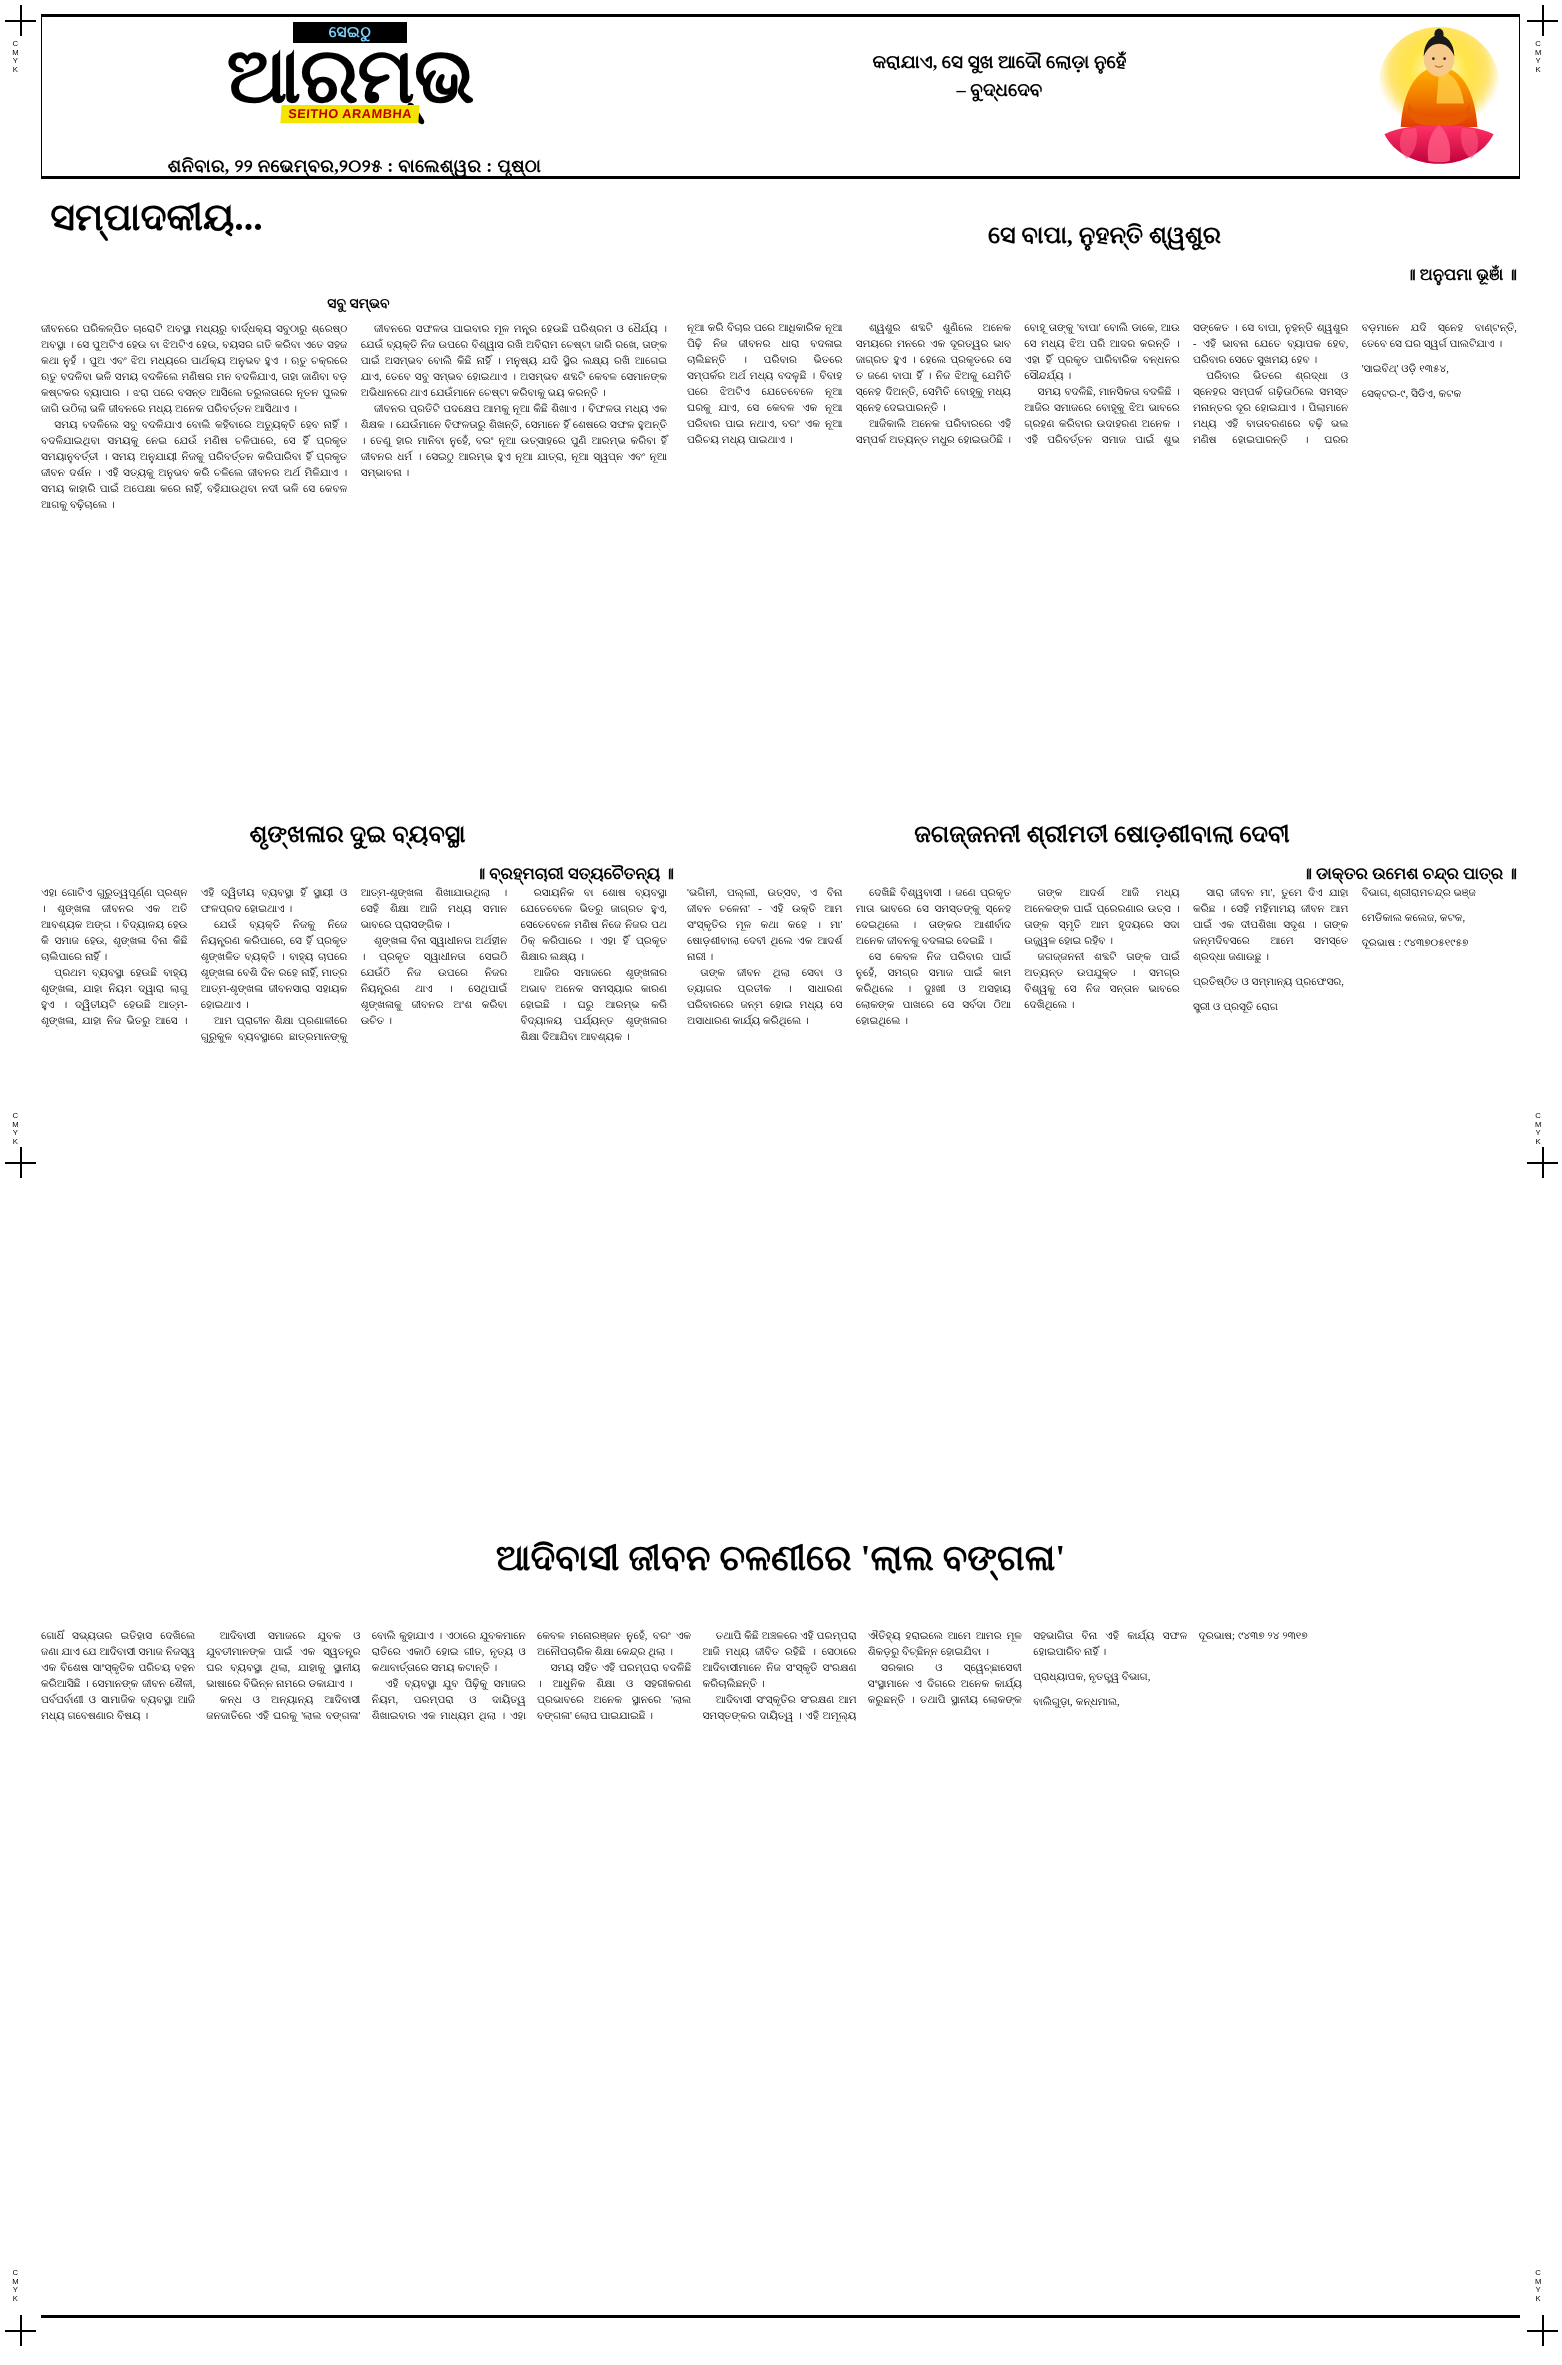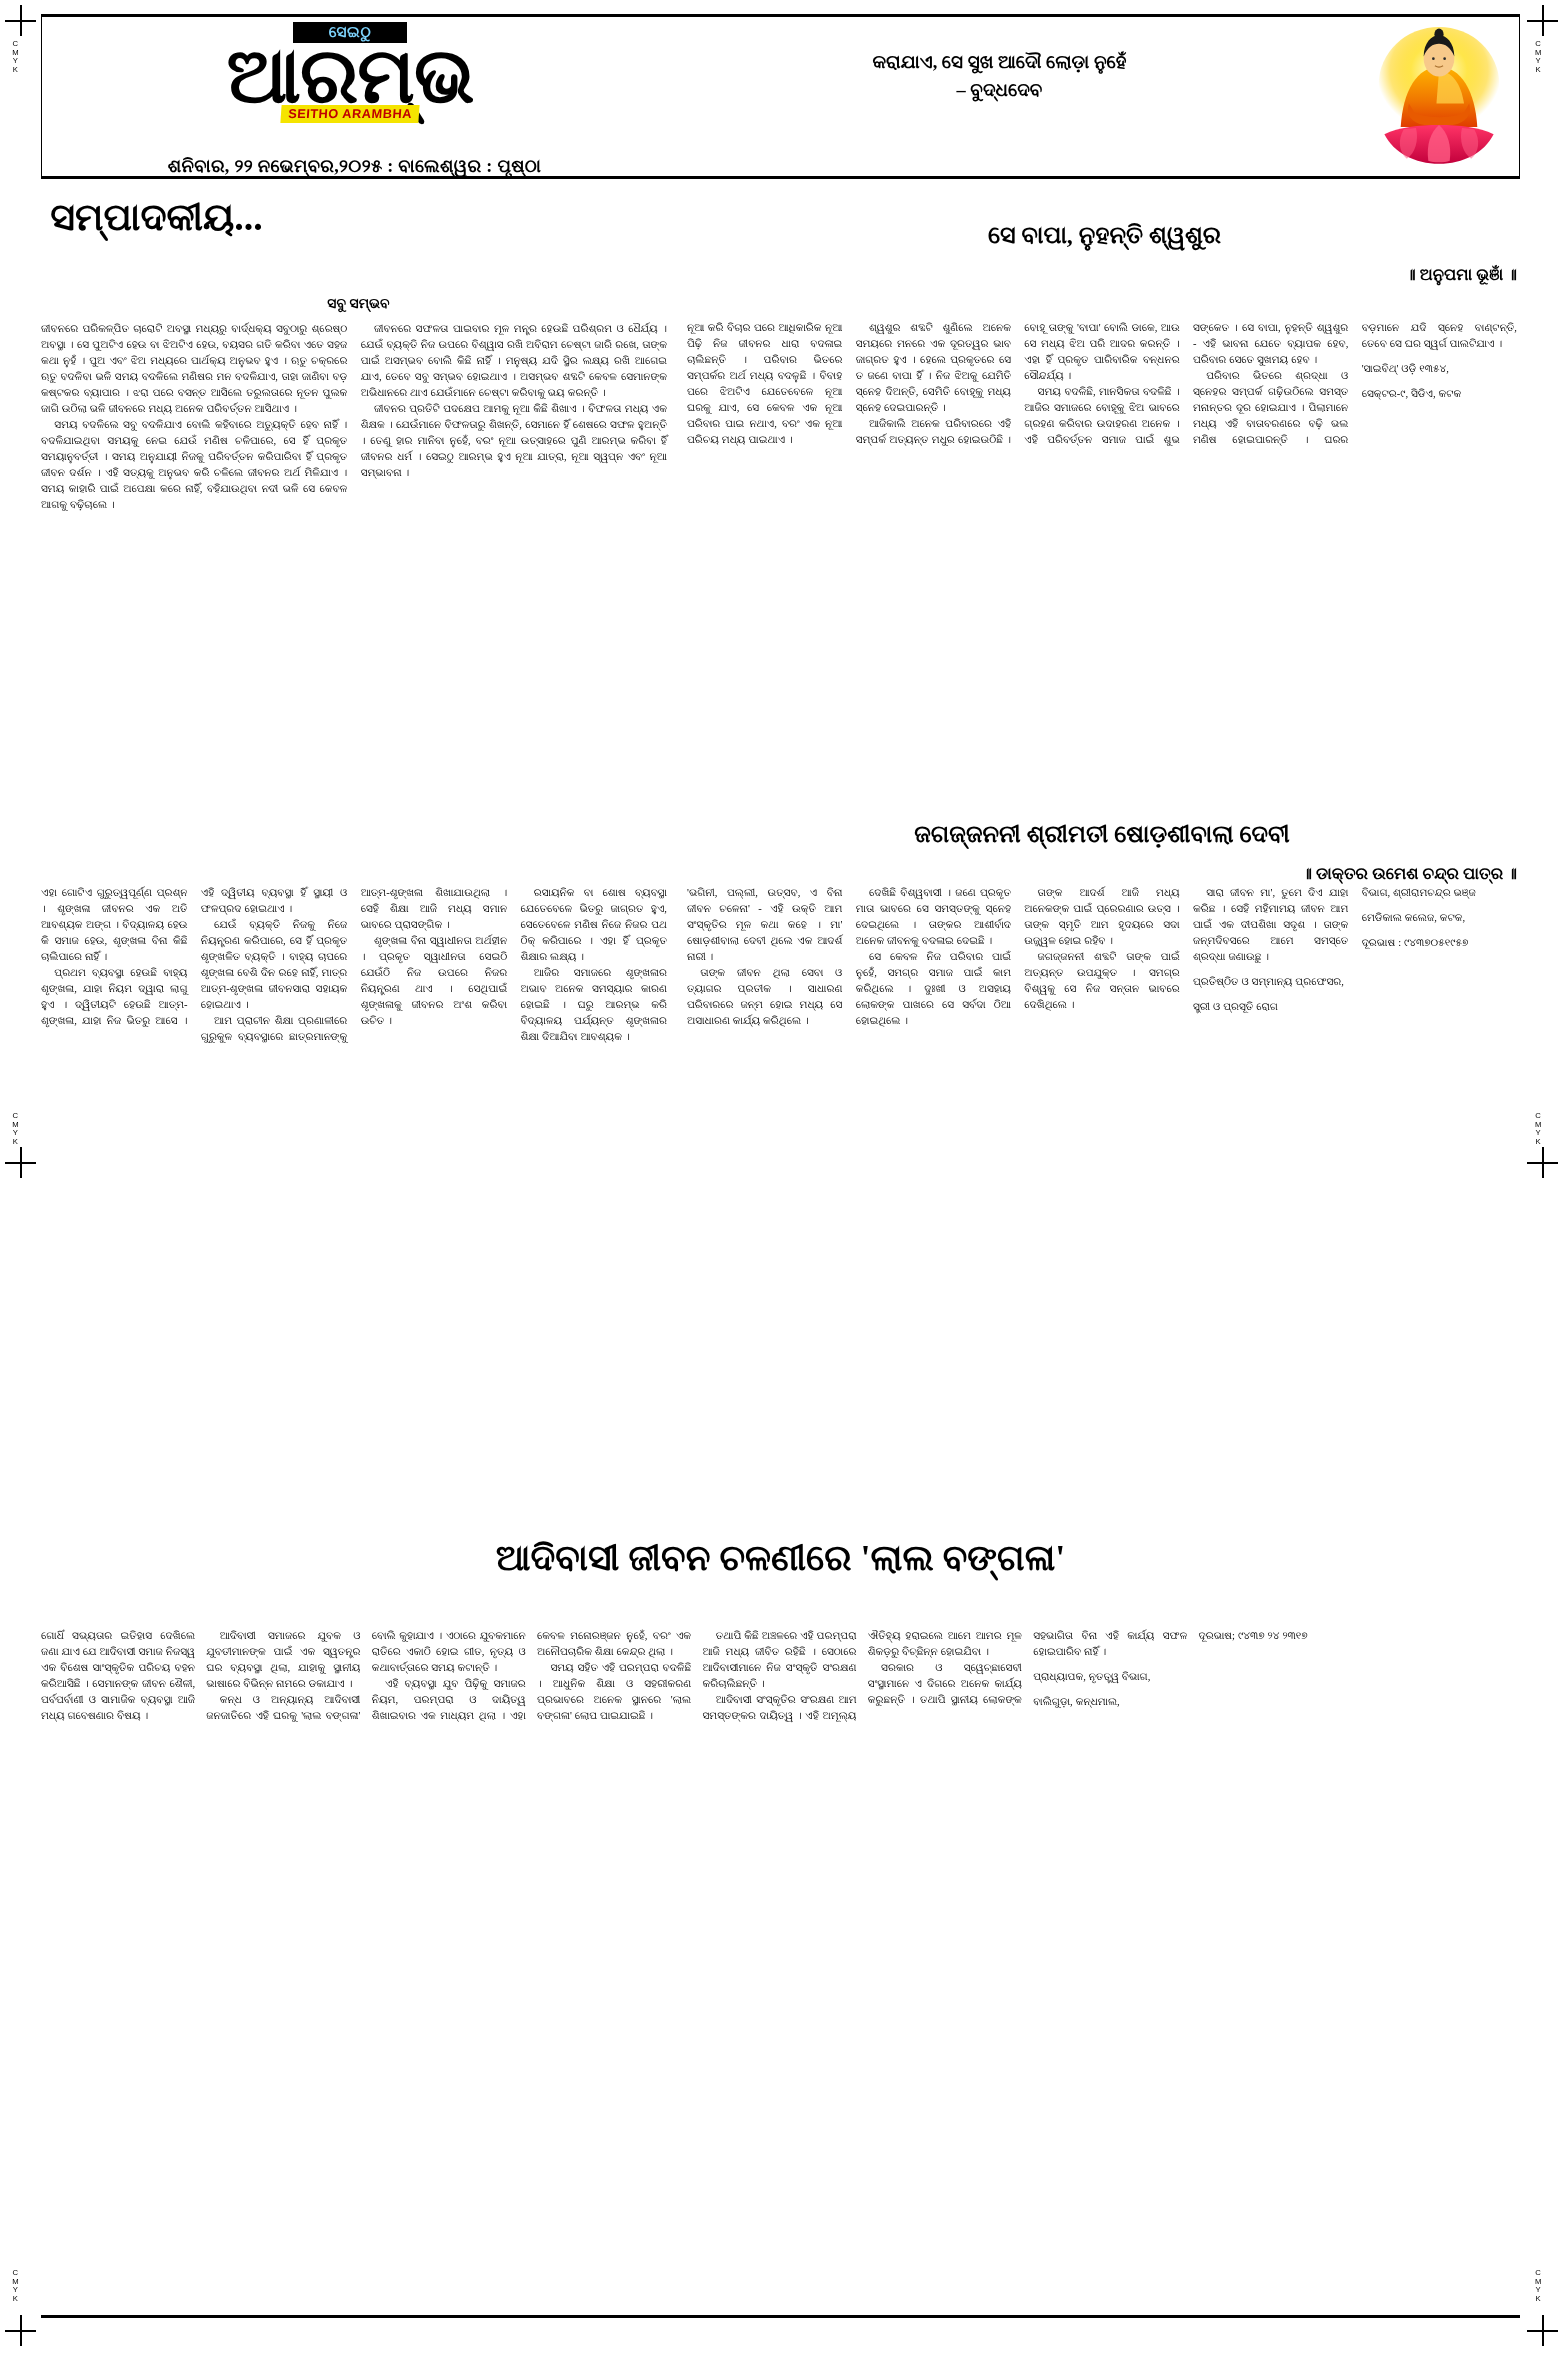--- a/index.html
+++ b/index.html
@@ -322,20 +322,24 @@
   <div class="blk colwrap" style="left:646px; top:306px; width:830px; height:446px; column-count:5;">
     <p class="noind">ନୂଆ କରି ବିଚାର ପରେ ଆଧିକାରିକ ନୂଆ ପିଢ଼ି ନିଜ ଜୀବନର ଧାରା ବଦଳାଇ ଚାଲିଛନ୍ତି । ପରିବାର ଭିତରେ ସମ୍ପର୍କର ଅର୍ଥ ମଧ୍ୟ ବଦଳୁଛି । ବିବାହ ପରେ ଝିଅଟିଏ ଯେତେବେଳେ ନୂଆ ଘରକୁ ଯାଏ, ସେ କେବଳ ଏକ ନୂଆ ପରିବାର ପାଇ ନଥାଏ, ବରଂ ଏକ ନୂଆ ପରିଚୟ ମଧ୍ୟ ପାଇଥାଏ ।</p>
     <p>ଶ୍ୱଶୁର ଶବ୍ଦଟି ଶୁଣିଲେ ଅନେକ ସମୟରେ ମନରେ ଏକ ଦୂରତ୍ୱର ଭାବ ଜାଗ୍ରତ ହୁଏ । ହେଲେ ପ୍ରକୃତରେ ସେ ତ ଜଣେ ବାପା ହିଁ । ନିଜ ଝିଅକୁ ଯେମିତି ସ୍ନେହ ଦିଅନ୍ତି, ସେମିତି ବୋହୂକୁ ମଧ୍ୟ ସ୍ନେହ ଦେଇପାରନ୍ତି ।</p>
     <p>ଆଜିକାଲି ଅନେକ ପରିବାରରେ ଏହି ସମ୍ପର୍କ ଅତ୍ୟନ୍ତ ମଧୁର ହୋଇଉଠିଛି । ବୋହୂ ତାଙ୍କୁ 'ବାପା' ବୋଲି ଡାକେ, ଆଉ ସେ ମଧ୍ୟ ଝିଅ ପରି ଆଦର କରନ୍ତି । ଏହା ହିଁ ପ୍ରକୃତ ପାରିବାରିକ ବନ୍ଧନର ସୌନ୍ଦର୍ଯ୍ୟ ।</p>
     <p>ସମୟ ବଦଳିଛି, ମାନସିକତା ବଦଳିଛି । ଆଜିର ସମାଜରେ ବୋହୂକୁ ଝିଅ ଭାବରେ ଗ୍ରହଣ କରିବାର ଉଦାହରଣ ଅନେକ । ଏହି ପରିବର୍ତ୍ତନ ସମାଜ ପାଇଁ ଶୁଭ ସଙ୍କେତ । ସେ ବାପା, ନୁହନ୍ତି ଶ୍ୱଶୁର - ଏହି ଭାବନା ଯେତେ ବ୍ୟାପକ ହେବ, ପରିବାର ସେତେ ସୁଖମୟ ହେବ ।</p>
     <p>ପରିବାର ଭିତରେ ଶ୍ରଦ୍ଧା ଓ ସ୍ନେହର ସମ୍ପର୍କ ଗଢ଼ିଉଠିଲେ ସମସ୍ତ ମନାନ୍ତର ଦୂର ହୋଇଯାଏ । ପିଲାମାନେ ମଧ୍ୟ ଏହି ବାତାବରଣରେ ବଢ଼ି ଭଲ ମଣିଷ ହୋଇପାରନ୍ତି । ଘରର ବଡ଼ମାନେ ଯଦି ସ୍ନେହ ବାଣ୍ଟନ୍ତି, ତେବେ ସେ ଘର ସ୍ୱର୍ଗ ପାଲଟିଯାଏ ।</p>
     <p class="sig">'ସାଇବିଥ୍' ଓଡ଼ି ୧୩୫୪,</p>
     <p class="sig">ସେକ୍ଟର-୯, ସିଡିଏ, କଟକ</p>
   </div>
 
+  <div class="blk" style="left:0px; top:791px; width:633px;">
+    <div class="art-title">ଶୃଙ୍ଖଳାର ଦୁଇ ବ୍ୟବସ୍ଥା</div>
+    <div class="art-byline">॥ ବ୍ରହ୍ମଚାରୀ ସତ୍ୟଚୈତନ୍ୟ ॥</div>
+  </div>
 
   <div class="blk" style="left:646px; top:791px; width:830px;">
     <div class="art-title">ଜଗଜ୍ଜନନୀ ଶ୍ରୀମତୀ ଷୋଡ଼ଶୀବାଲା ଦେବୀ</div>
     <div class="art-byline">॥ ଡାକ୍ତର ଉମେଶ ଚନ୍ଦ୍ର ପାତ୍ର ॥</div>
   </div>
 
   <div class="blk colwrap" style="left:0px; top:871px; width:626px; height:640px; column-count:4;">
     <p class="noind">ଏହା ଗୋଟିଏ ଗୁରୁତ୍ୱପୂର୍ଣ୍ଣ ପ୍ରଶ୍ନ । ଶୃଙ୍ଖଳା ଜୀବନର ଏକ ଅତି ଆବଶ୍ୟକ ଅଙ୍ଗ । ବିଦ୍ୟାଳୟ ହେଉ କି ସମାଜ ହେଉ, ଶୃଙ୍ଖଳା ବିନା କିଛି ଚାଲିପାରେ ନାହିଁ ।</p>
     <p>ପ୍ରଥମ ବ୍ୟବସ୍ଥା ହେଉଛି ବାହ୍ୟ ଶୃଙ୍ଖଳା, ଯାହା ନିୟମ ଦ୍ୱାରା ଲାଗୁ ହୁଏ । ଦ୍ୱିତୀୟଟି ହେଉଛି ଆତ୍ମ-ଶୃଙ୍ଖଳା, ଯାହା ନିଜ ଭିତରୁ ଆସେ । ଏହି ଦ୍ୱିତୀୟ ବ୍ୟବସ୍ଥା ହିଁ ସ୍ଥାୟୀ ଓ ଫଳପ୍ରଦ ହୋଇଥାଏ ।</p>
     <p>ଯେଉଁ ବ୍ୟକ୍ତି ନିଜକୁ ନିଜେ ନିୟନ୍ତ୍ରଣ କରିପାରେ, ସେ ହିଁ ପ୍ରକୃତ ଶୃଙ୍ଖଳିତ ବ୍ୟକ୍ତି । ବାହ୍ୟ ଚାପରେ ଶୃଙ୍ଖଳା ବେଶି ଦିନ ରହେ ନାହିଁ, ମାତ୍ର ଆତ୍ମ-ଶୃଙ୍ଖଳା ଜୀବନସାରା ସହାୟକ ହୋଇଥାଏ ।</p>

